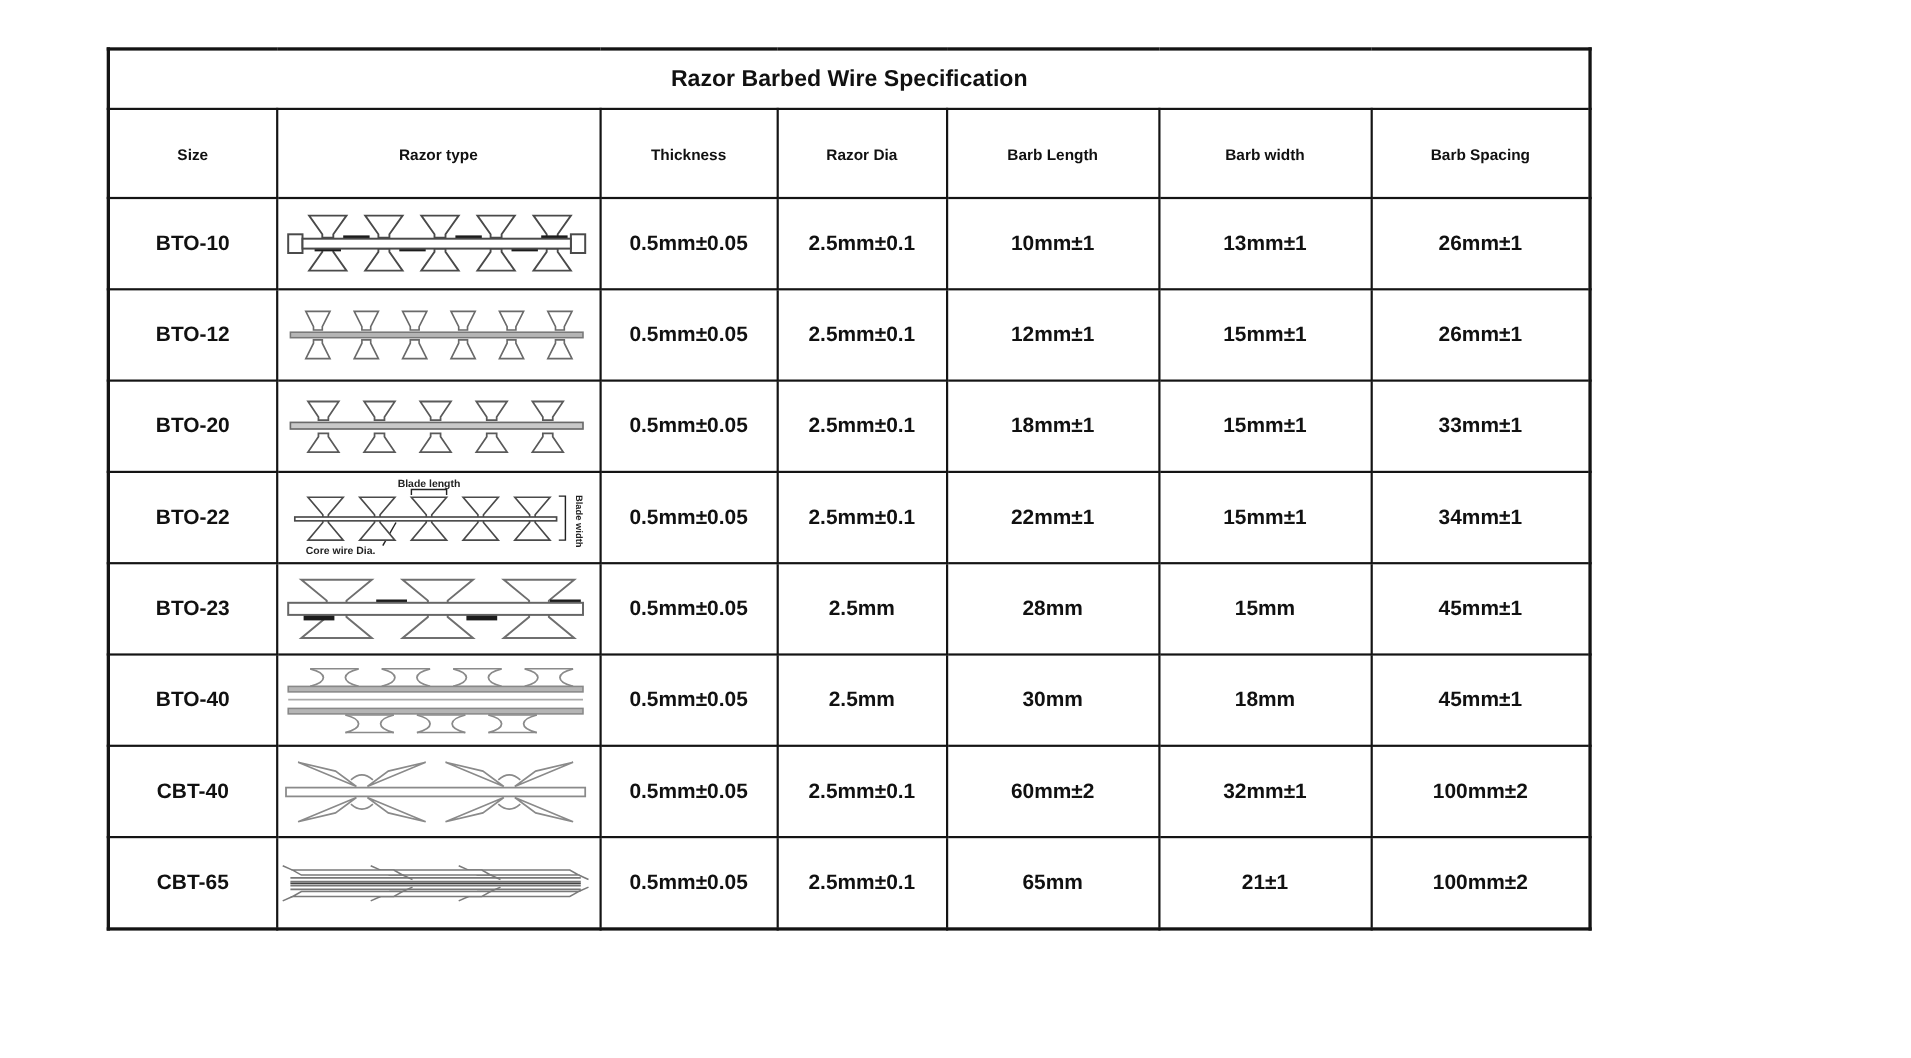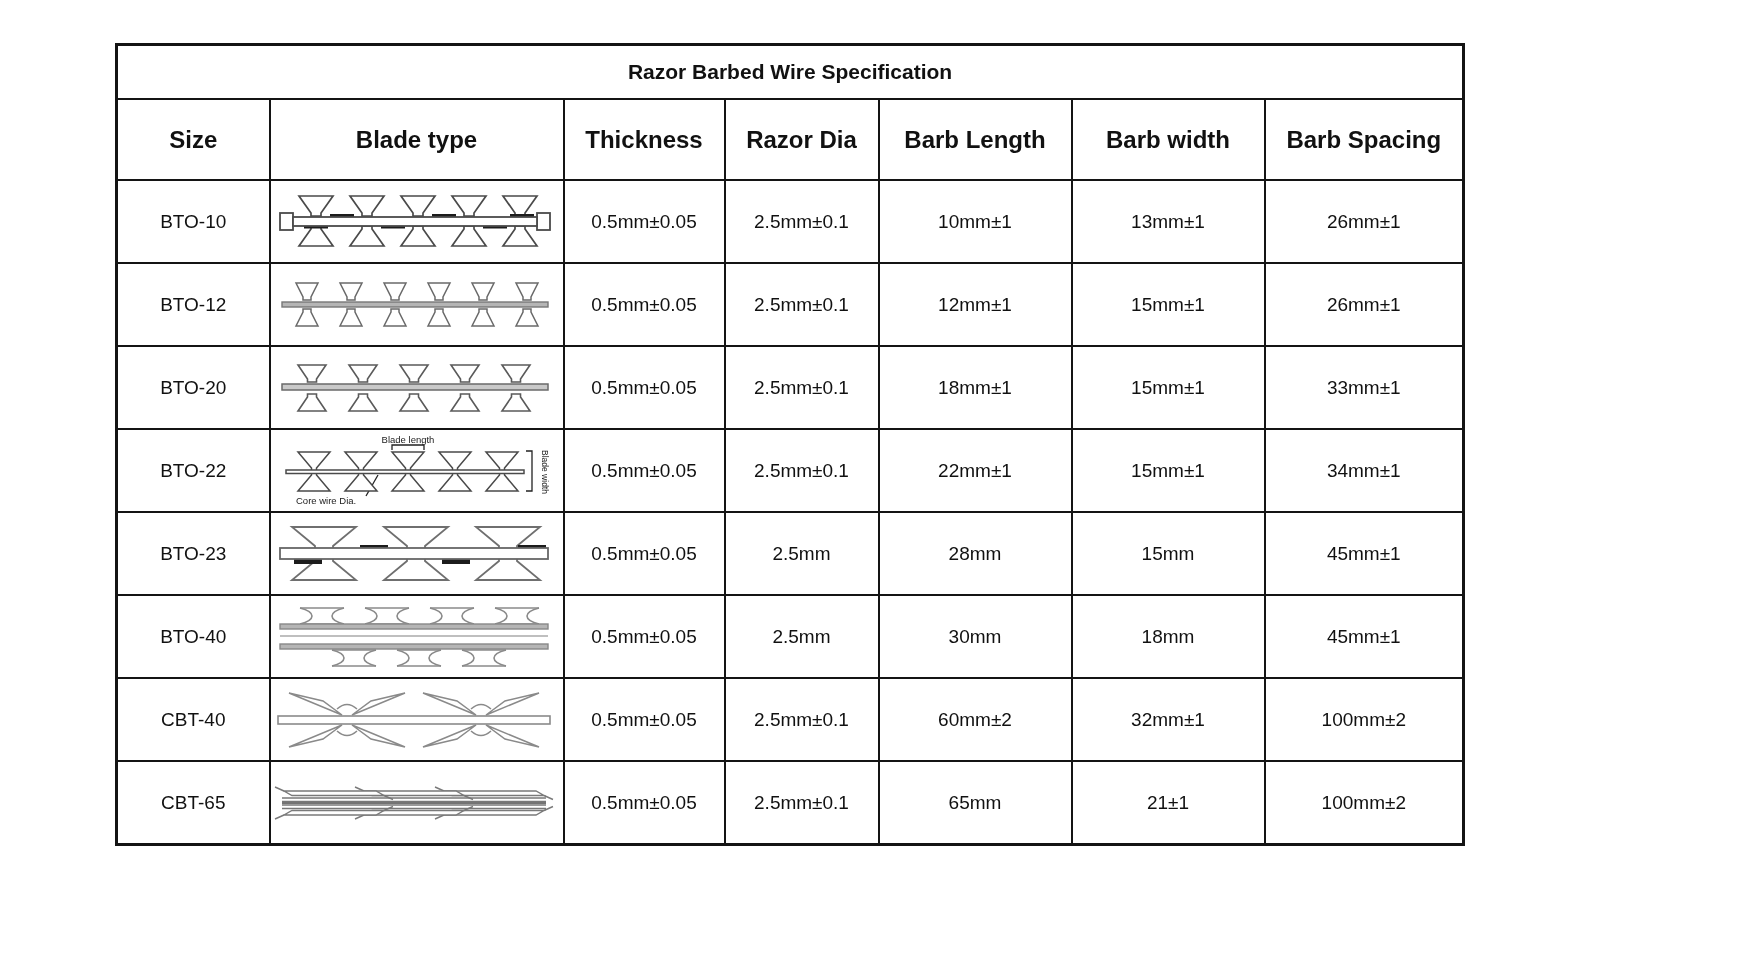--- a/index.html
+++ b/index.html
@@ -1,24 +1,24 @@
 <!DOCTYPE html>
 <html><head>
 <meta charset="utf-8">
 <style>
   html,body{margin:0;padding:0;background:#ffffff;}
   body{width:1737px;height:962px;position:relative;font-family:"Liberation Sans",sans-serif;color:#111;}
-  .table-wrap{position:absolute;left:115px;top:43px;}
+  .table-wrap{position:absolute;left:97px;top:43px;}
   table.spec{border-collapse:collapse;table-layout:fixed;width:1347px;background:#fff;
              border:3px solid #141414;}
   table.spec td,table.spec th{border:2px solid #141414;text-align:center;vertical-align:middle;
              font-size:19px;padding:0;overflow:hidden;}
   tr.title-row td{height:52px;font-size:21px;font-weight:bold;}
-  tr.header-row th{height:79px;font-size:24px;font-weight:bold;}
-  tr.data-row td{height:81px;}
+  tr.header-row th{height:79px;font-size:14px;font-weight:bold;}
+  tr.data-row td{height:81px;font-weight:bold;}
   td.blade-cell{padding:0;}
   td.blade-cell svg{display:block;margin:0 auto;}
   .c-size{width:153px}.c-blade{width:294px}.c-thick{width:161px}.c-wire{width:154px}
   .c-blen{width:193px}.c-bwid{width:193px}.c-bspc{width:199px}
 </style>
 </head>
 <body>
 
 <div class="table-wrap">
 <table class="spec">
@@ -32,21 +32,21 @@
         <col class="c-bspc">
   </colgroup>
 
   <tbody>
         <tr class="title-row">
     <td colspan="7">Razor Barbed Wire Specification</td>
   </tr>
 
   <tr class="header-row">
     <th>Size</th>
-    <th>Blade type</th>
+    <th>Razor type</th>
     <th>Thickness</th>
     <th>Razor Dia</th>
     <th>Barb Length</th>
     <th>Barb width</th>
     <th>Barb Spacing</th>
   </tr>
 
   <tr class="data-row">
     <td>BTO-10</td>
     <td class="blade-cell">

